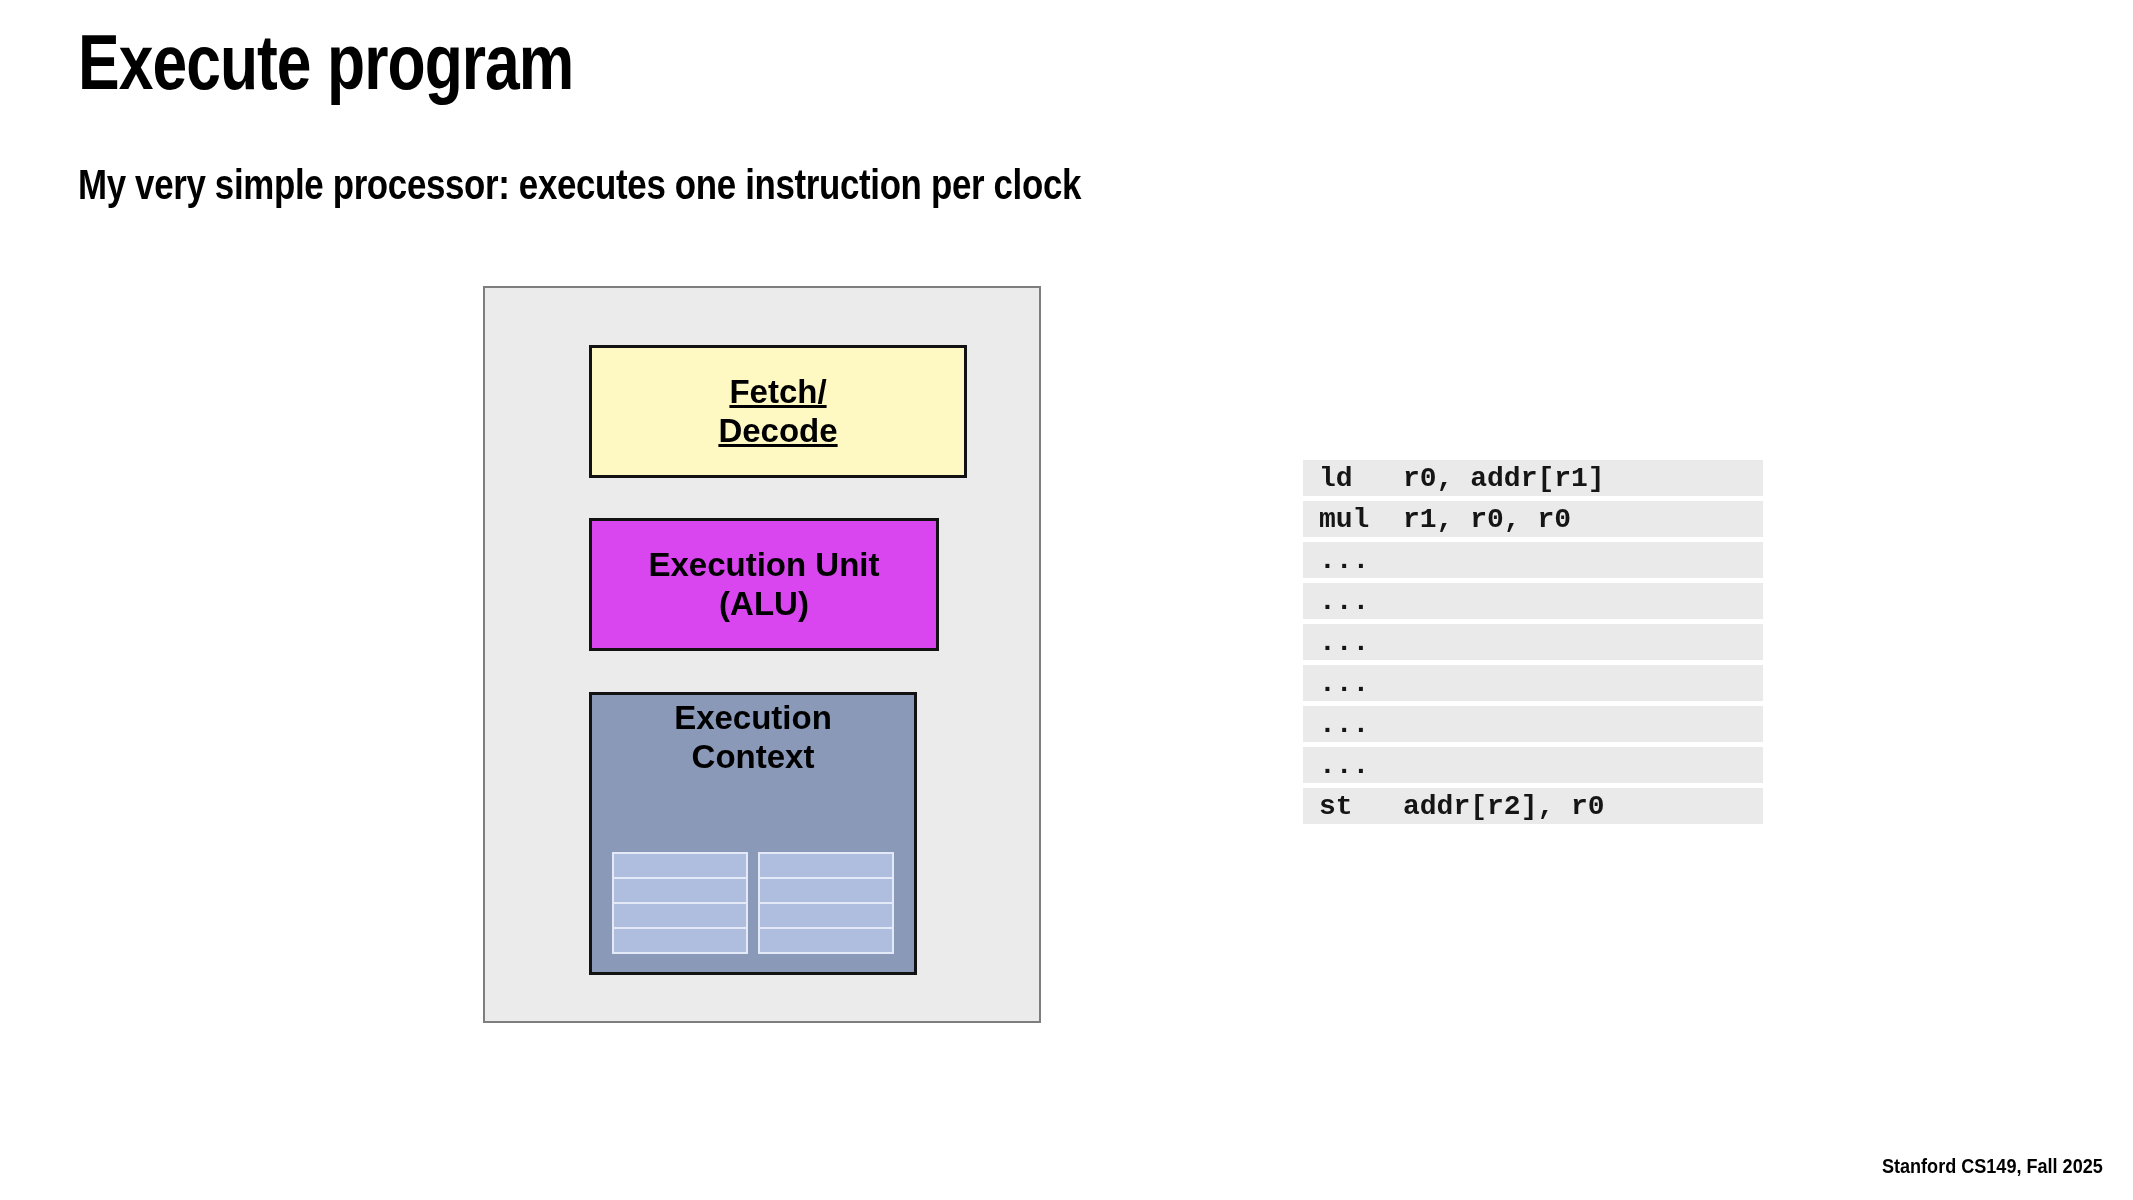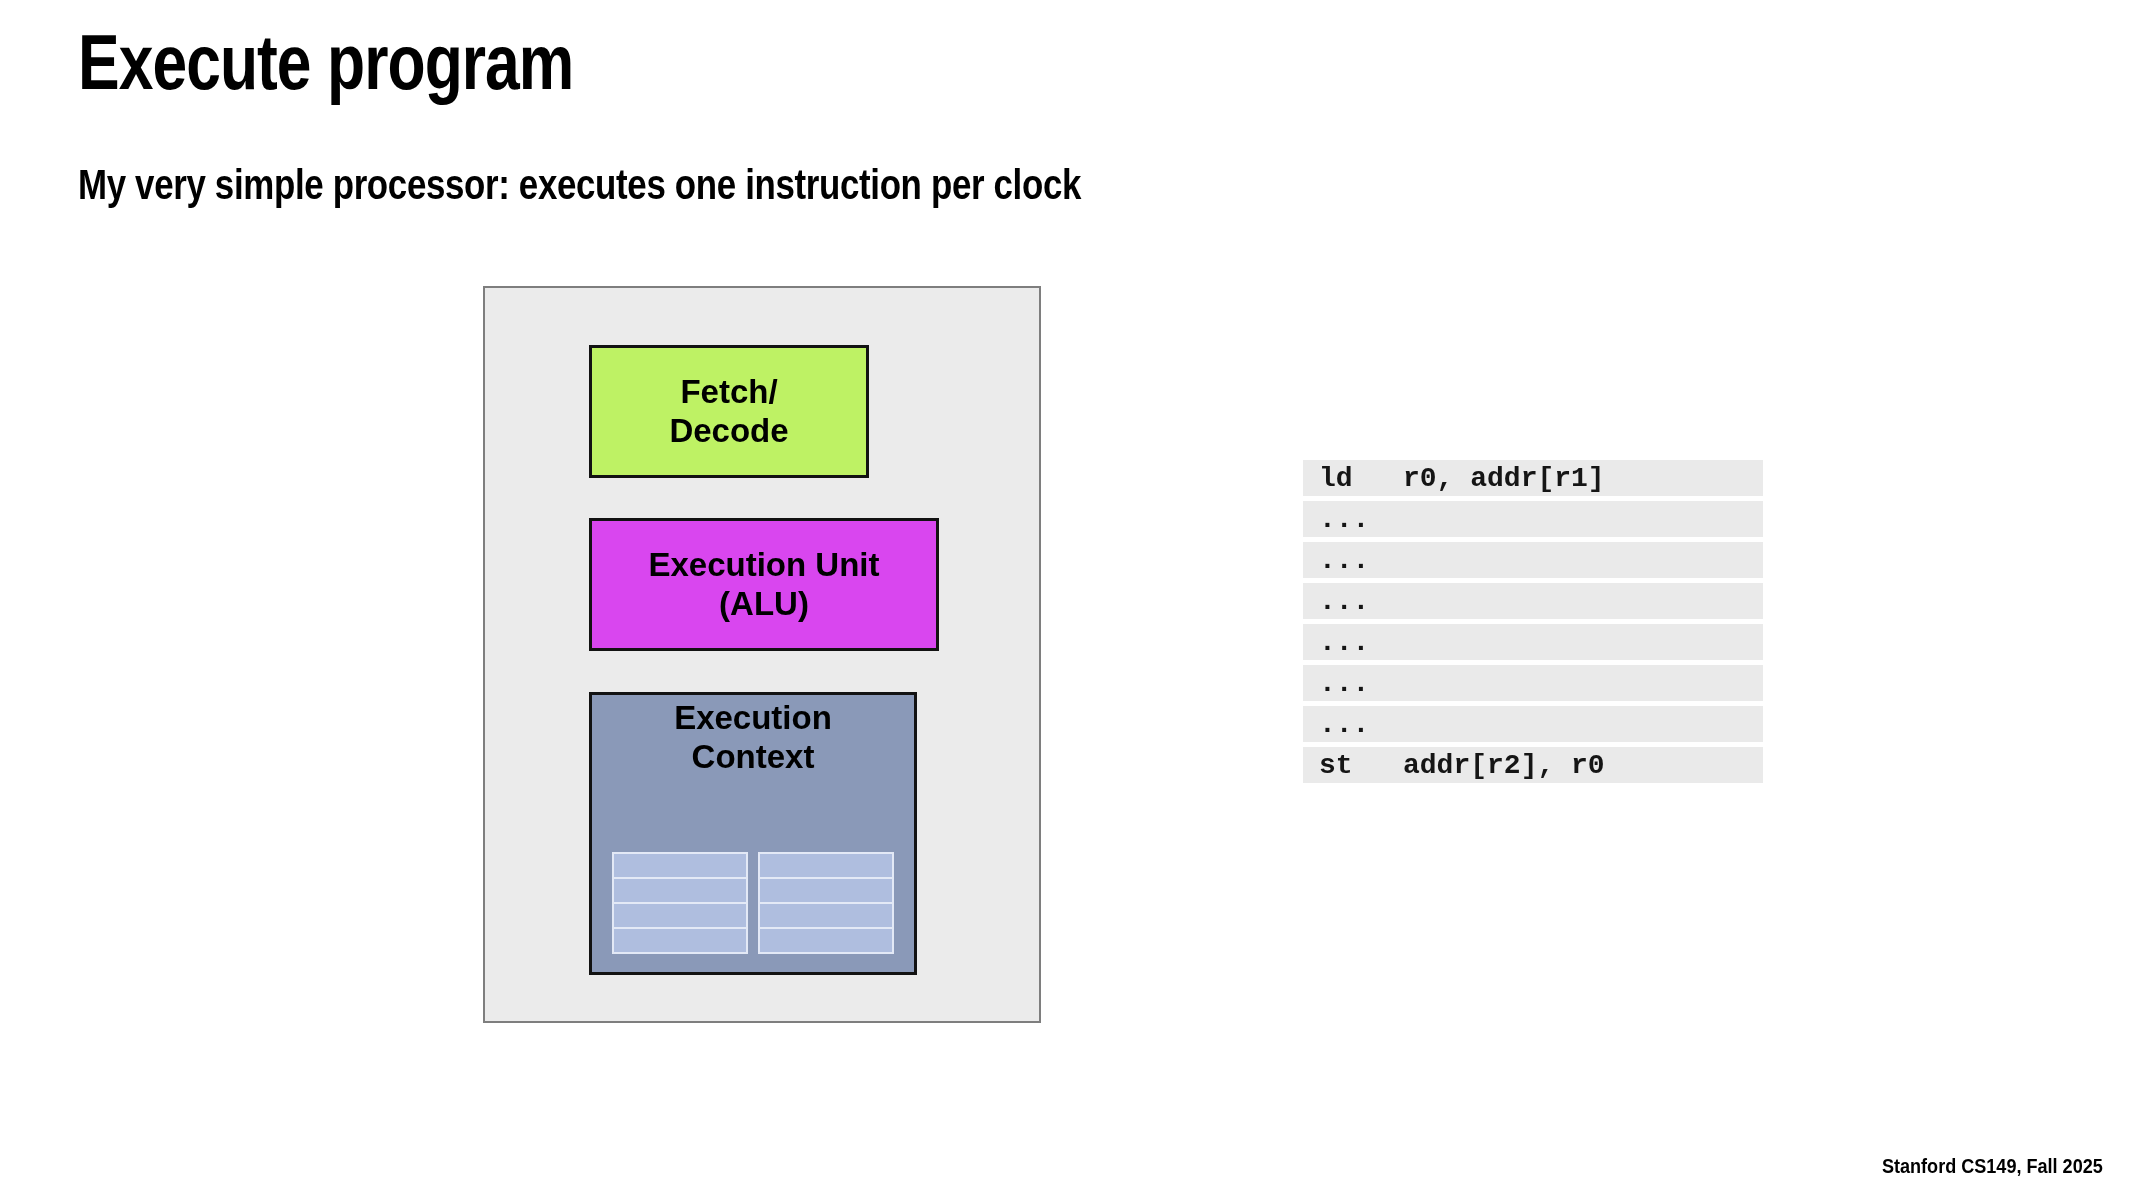--- a/index.html
+++ b/index.html
@@ -68,25 +68,26 @@
     justify-content: center;
     text-align: center;
     font-family: "Liberation Sans", sans-serif;
     font-weight: bold;
     color: #000000;
   }
 
   .fetch-decode {
     left: 589px;
     top: 345px;
-    width: 280px;
+    width: 378px;
     height: 133px;
-    background: #bef264;
+    background: #fef9c3;
     font-size: 33px;
     line-height: 1.18;
+    text-decoration: underline;
   }
 
   .exec-unit {
     left: 589px;
     top: 518px;
     width: 350px;
     height: 133px;
     background: #d946ef;
     font-size: 33px;
     line-height: 1.18;
@@ -199,20 +200,21 @@
       <div class="register-cell"></div>
       <div class="register-cell"></div>
       <div class="register-cell"></div>
       <div class="register-cell"></div>
     </div>
   </div>
 </div>
 
 <div class="instruction-list">
   <div class="instruction-row">ld   r0, addr[r1]</div>
+  <div class="instruction-row">mul  r1, r0, r0</div>
   <div class="instruction-row">...</div>
   <div class="instruction-row">...</div>
   <div class="instruction-row">...</div>
   <div class="instruction-row">...</div>
   <div class="instruction-row">...</div>
   <div class="instruction-row">...</div>
   <div class="instruction-row">st   addr[r2], r0</div>
 </div>
 
 <div class="footer">Stanford CS149, Fall 2025</div>

